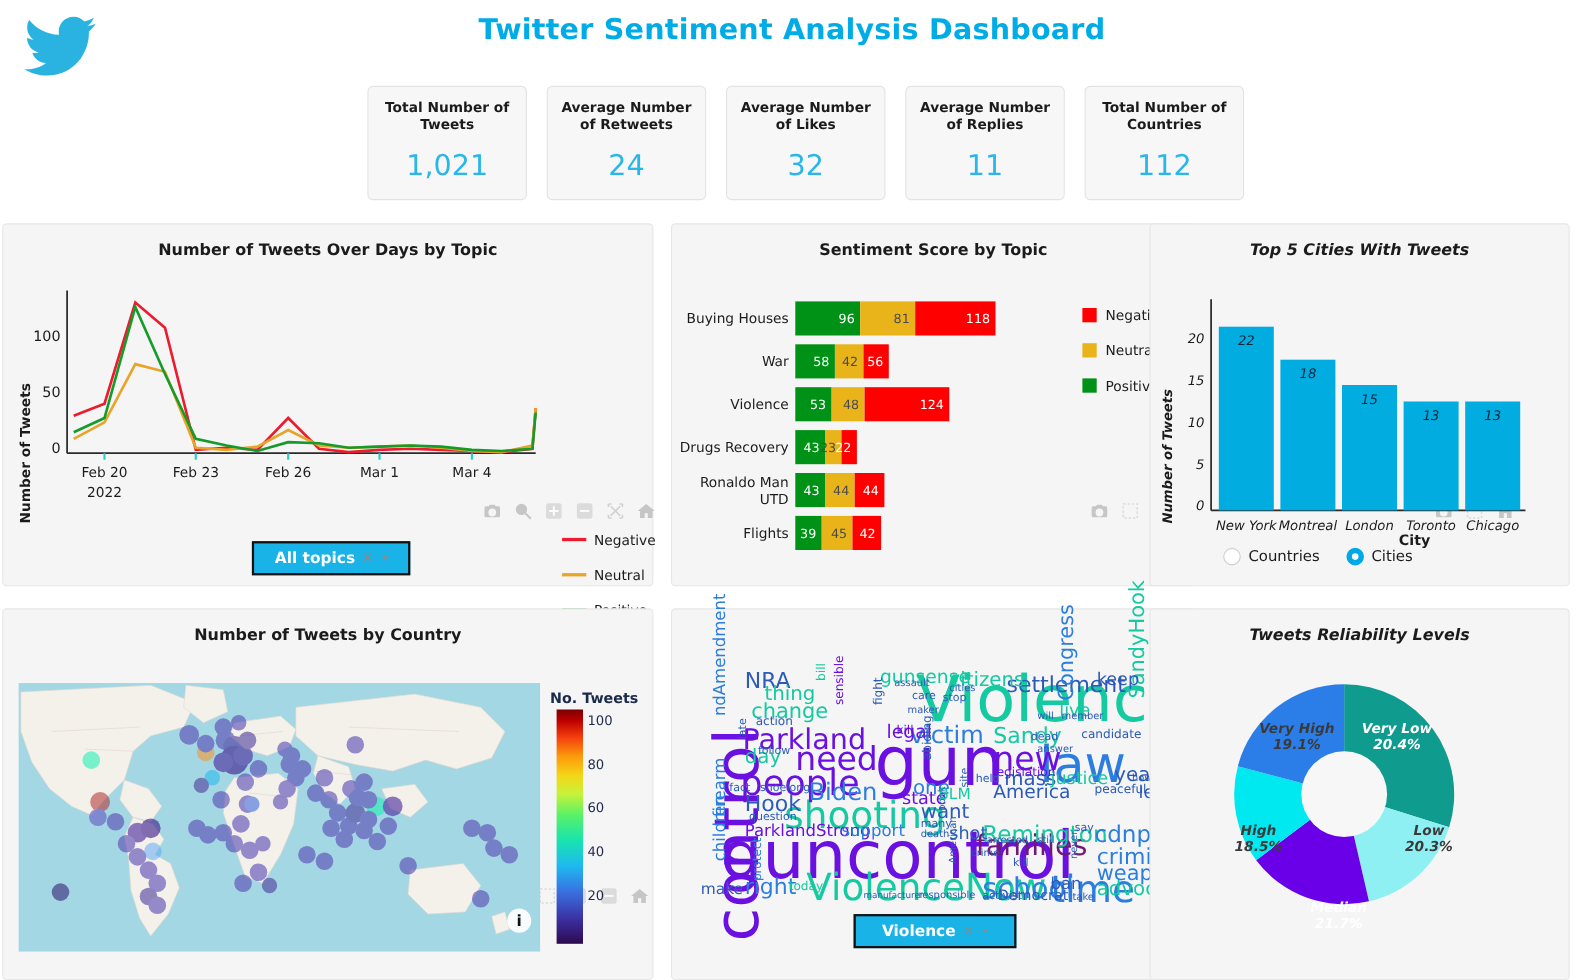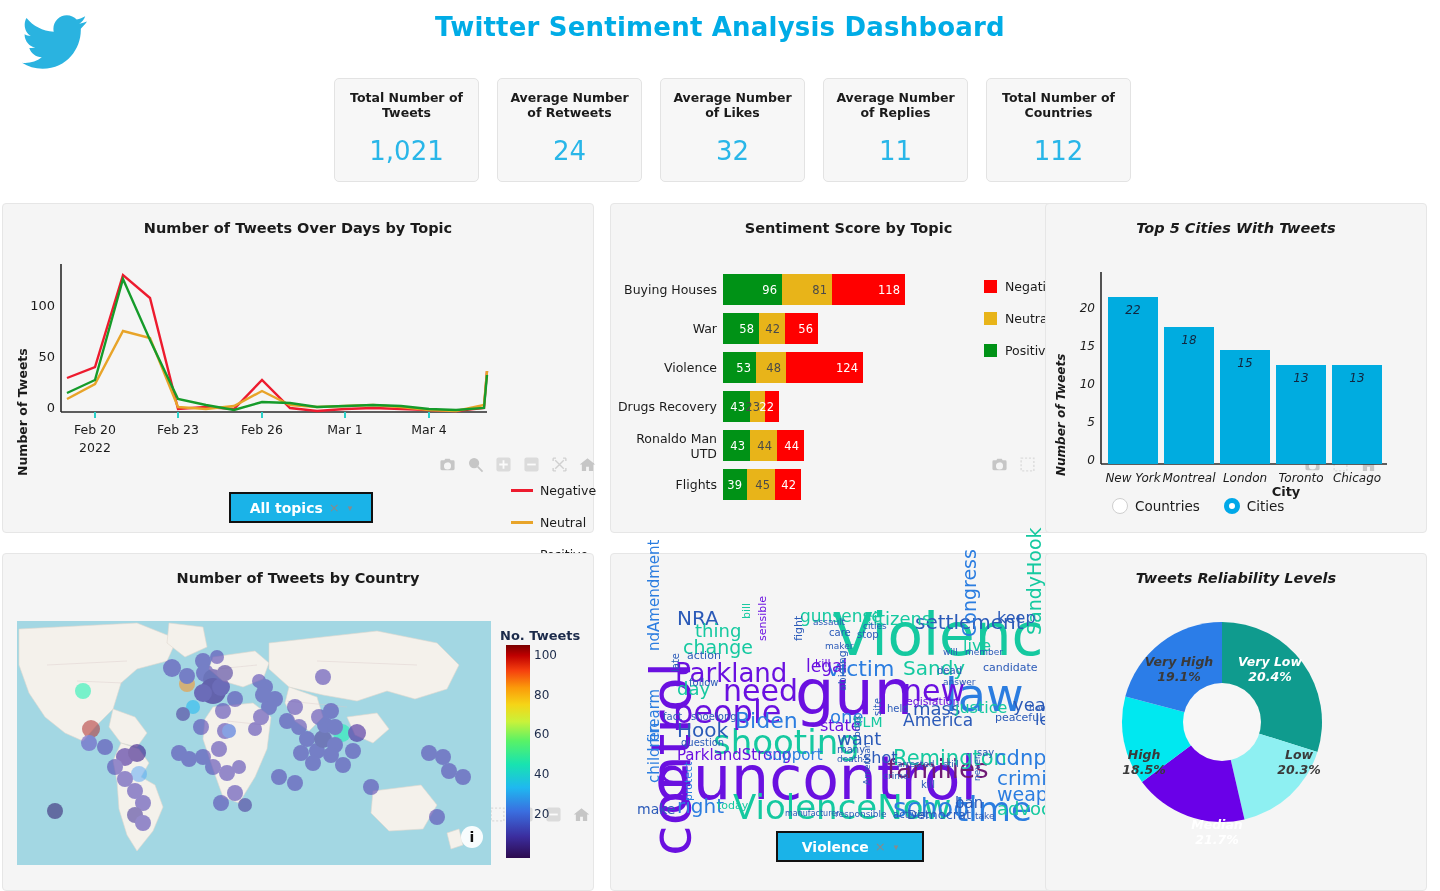--- a/index.html
+++ b/index.html
@@ -312,21 +312,21 @@
       <div class="sent-row">
         <span class="sent-lbl">Buying Houses</span>
         <span class="seg pos" style="width:59px">96</span>
         <span class="seg neu" style="width:50px">81</span>
         <span class="seg neg" style="width:73px">118</span>
       </div>
       <div class="sent-row">
         <span class="sent-lbl">War</span>
         <span class="seg pos" style="width:36px">58</span>
         <span class="seg neu" style="width:26px">42</span>
-        <span class="seg neg" style="width:33px">56</span>
+        <span class="seg neg" style="width:23px">56</span>
       </div>
       <div class="sent-row">
         <span class="sent-lbl">Violence</span>
         <span class="seg pos" style="width:33px">53</span>
         <span class="seg neu" style="width:30px">48</span>
         <span class="seg neg" style="width:77px">124</span>
       </div>
       <div class="sent-row">
         <span class="sent-lbl">Drugs Recovery</span>
         <span class="seg pos" style="width:27px">43</span>

